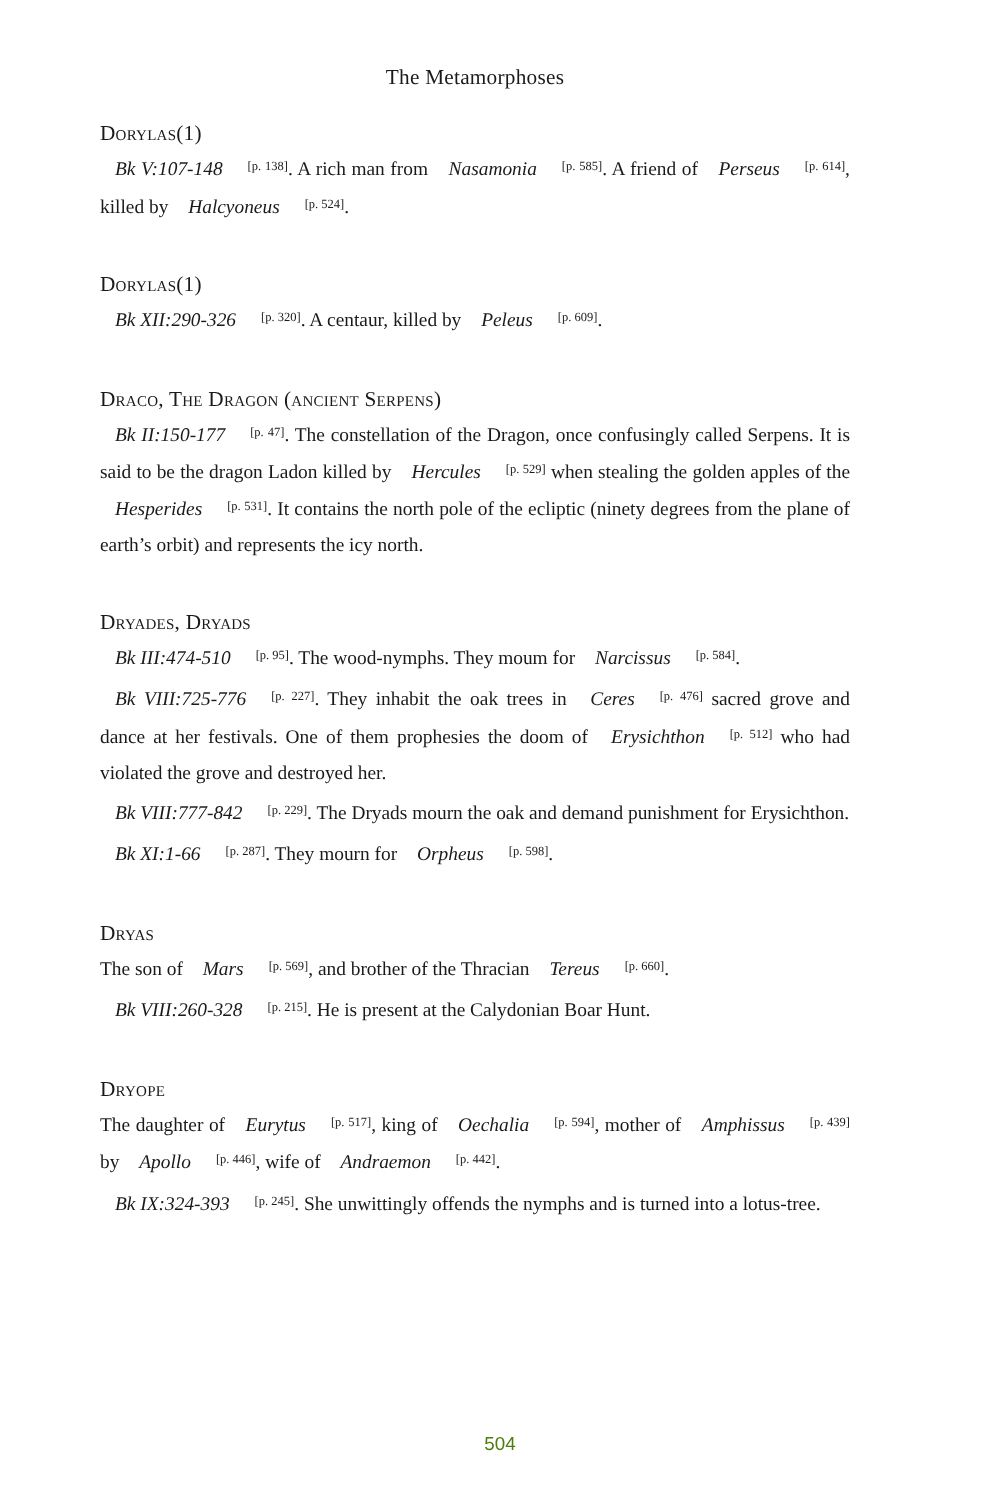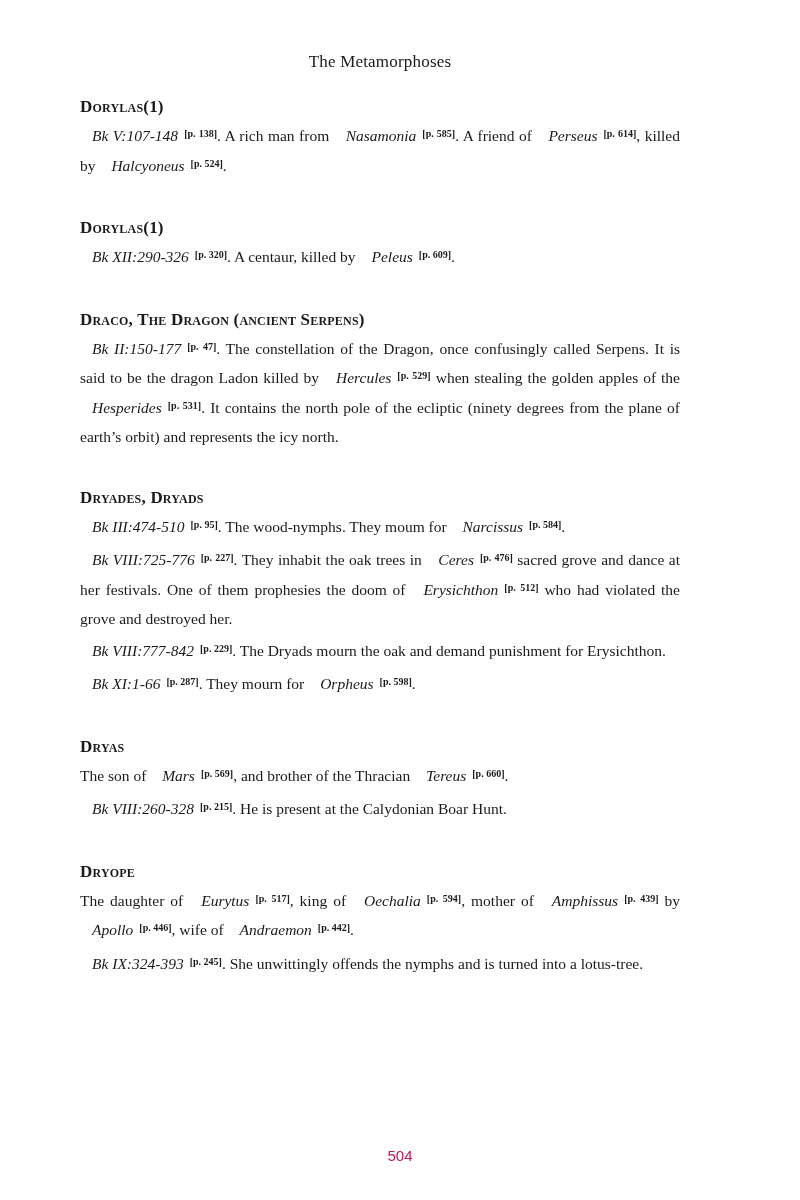--- a/index.html
+++ b/index.html
@@ -24,50 +24,49 @@
     font-weight: 400;
     text-align: center;
     margin: 0;
     letter-spacing: 0.2px;
   }
   section.entry { margin-top: 36px; }
   section.entry:first-child { margin-top: 22px; }
   h2.heading {
     font-size: 17px;
     line-height: 22px;
-    font-weight: 700;
+    font-weight: 400;
     font-variant: small-caps;
     margin: 0;
     letter-spacing: 0.2px;
   }
   p.para {
     margin: 4px 0 0 0;
     font-size: 15.5px;
     line-height: 27.5px;
     text-align: justify;
   }
   .bkref, .name { font-style: italic; margin-left: 12px; }
   .pref {
     font-size: 10px;
     position: relative;
     top: -4px;
-    margin-left: 6px;
+    margin-left: 20px;
     white-space: nowrap;
     letter-spacing: 0;
-    font-weight: bold;
   }
   footer.page-footer {
     position: absolute;
     left: 0;
     right: 0;
     bottom: 36px;
     text-align: center;
     font-family: "Liberation Sans", sans-serif;
     font-size: 15px;
-    color: #be185d;
+    color: #4d7c0f;
   }
 </style>
 <title>The Metamorphoses</title></head>
 <body>
 
 <div class="page">
   <div class="content">
     <h1 class="title">The Metamorphoses</h1>
     <main>
         <section class="entry">

